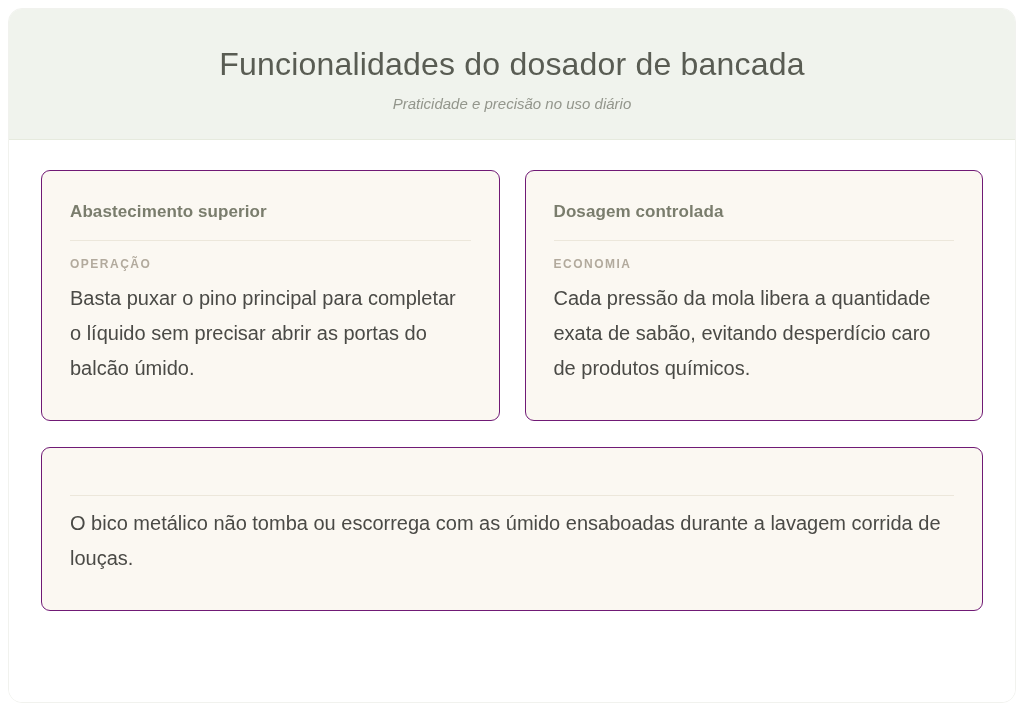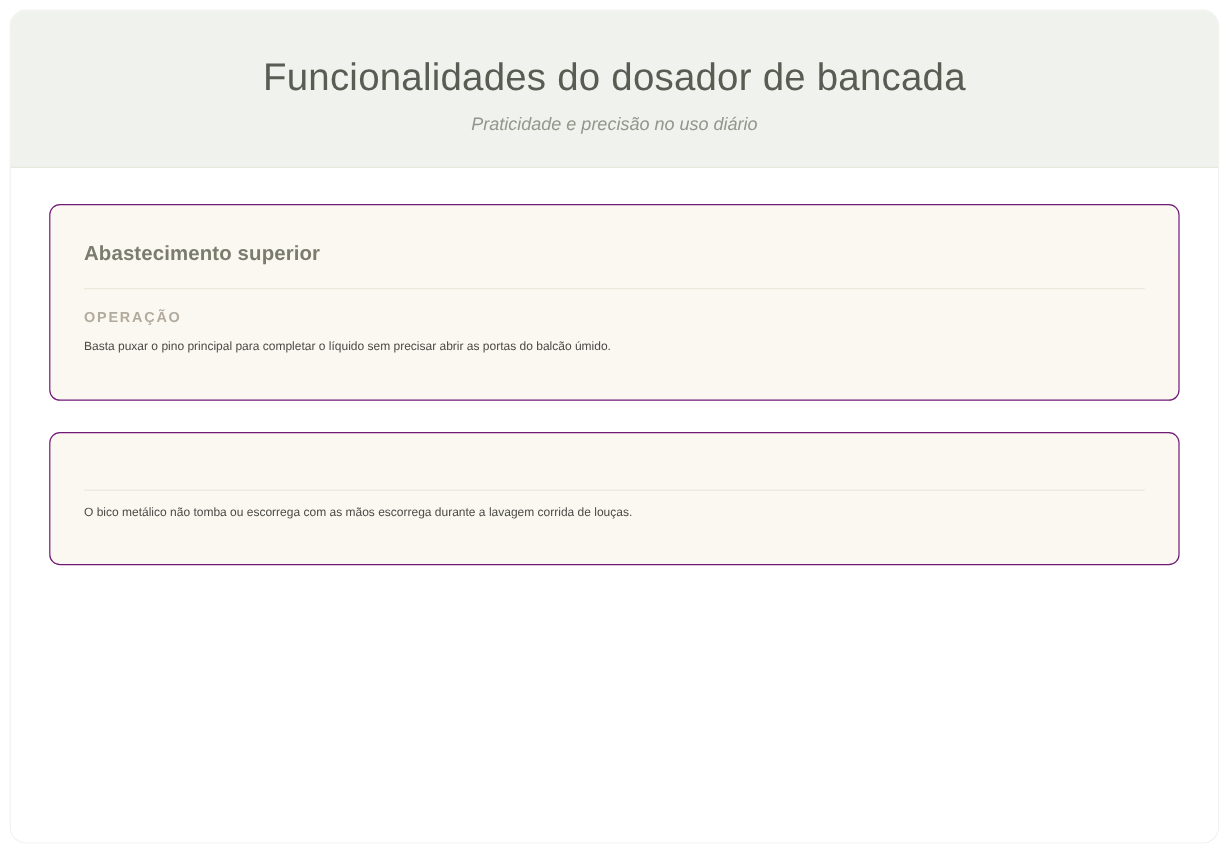--- a/index.html
+++ b/index.html
@@ -112,21 +112,21 @@
     font-size: 12px;
     font-weight: 700;
     letter-spacing: 1.5px;
     text-transform: uppercase;
     color: #b2aa9d;
     line-height: 1.2;
   }
 
   .card-text {
     margin: 10px 0 0 0;
-    font-size: 10px;
+    font-size: 20px;
     font-weight: 400;
     color: #4a4a46;
     line-height: 1.75;
   }
 </style>
 </head>
 <body>
 
 <div class="page">
   <div class="panel">
@@ -140,23 +140,29 @@
 
       <div class="card-row">
 
         <div class="card card-half">
           <h2 class="card-title">Abastecimento superior</h2>
           <div class="card-divider"></div>
           <div class="card-eyebrow">OPERAÇÃO</div>
           <p class="card-text">Basta puxar o pino principal para completar o líquido sem precisar abrir as portas do balcão úmido.</p>
         </div>
 
+        <div class="card card-half">
+          <h2 class="card-title">Dosagem controlada</h2>
+          <div class="card-divider"></div>
+          <div class="card-eyebrow">ECONOMIA</div>
+          <p class="card-text">Cada pressão da mola libera a quantidade exata de sabão, evitando desperdício caro de produtos químicos.</p>
+        </div>
 
       </div>
 
       <div class="card card-full">
         <div class="card-divider"></div>
-        <p class="card-text">O bico metálico não tomba ou escorrega com as mãos escorrega durante a lavagem corrida de louças.</p>
+        <p class="card-text">O bico metálico não tomba ou escorrega com as úmido ensaboadas durante a lavagem corrida de louças.</p>
       </div>
 
     </div>
   </div>
 </div>
 
 </body></html>

